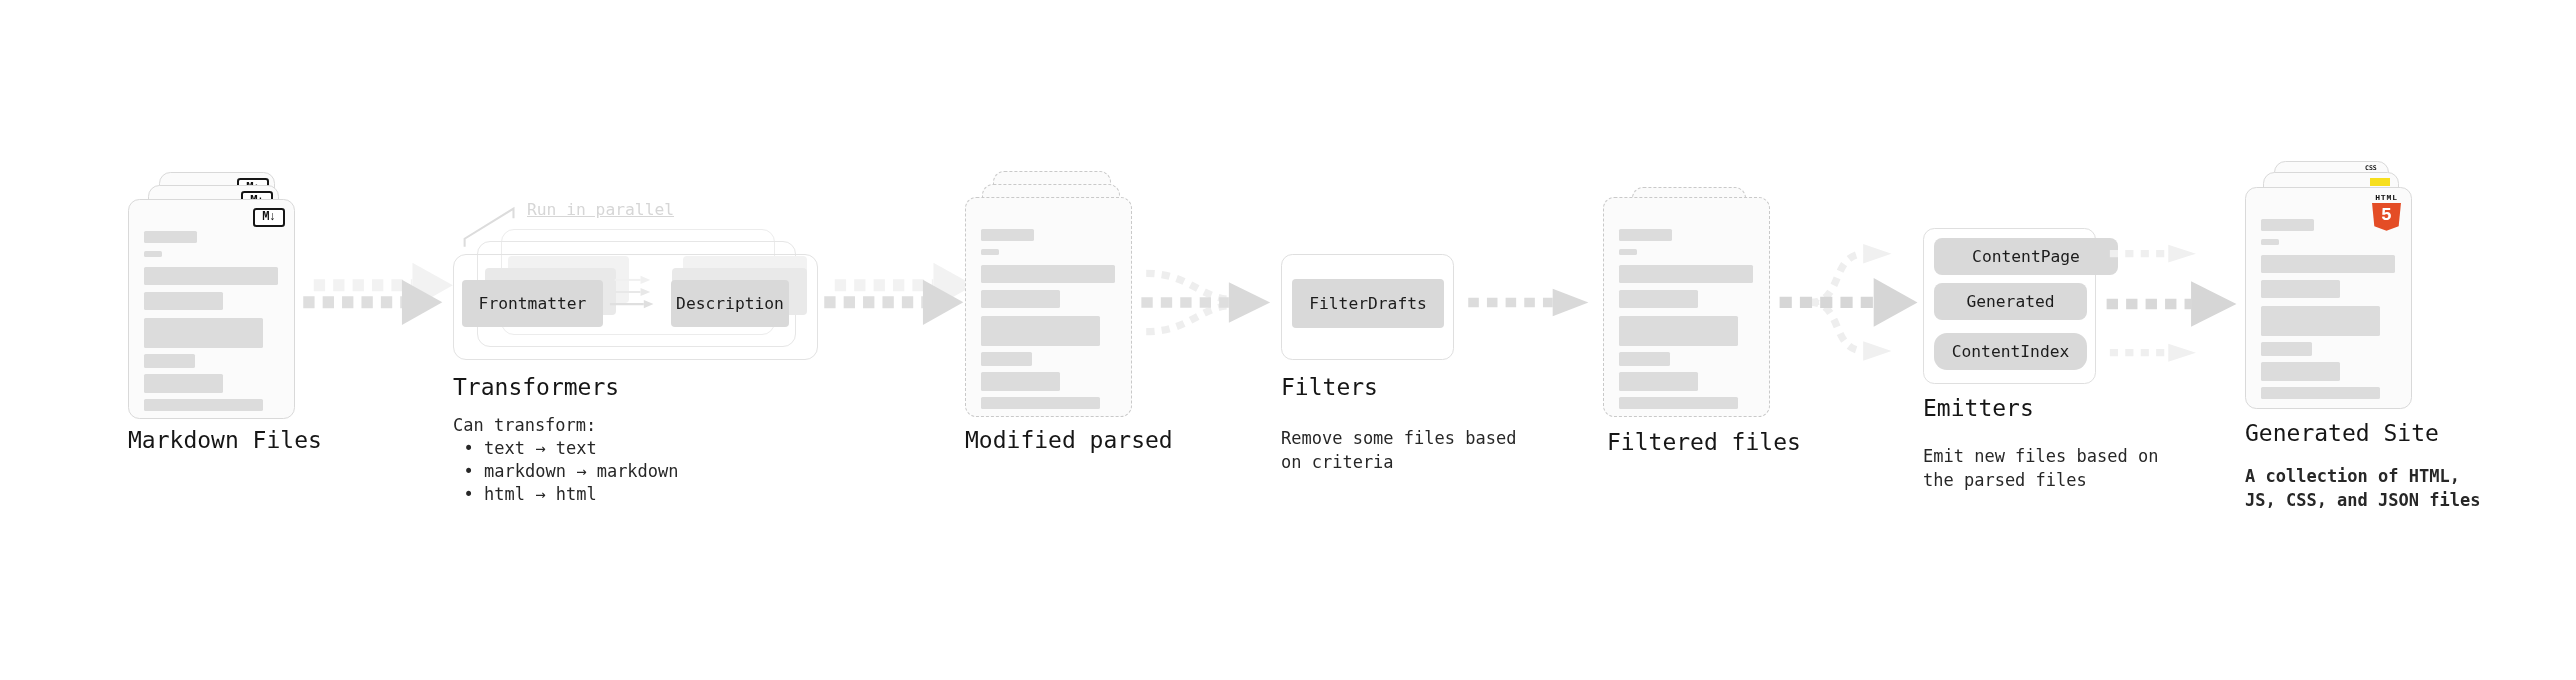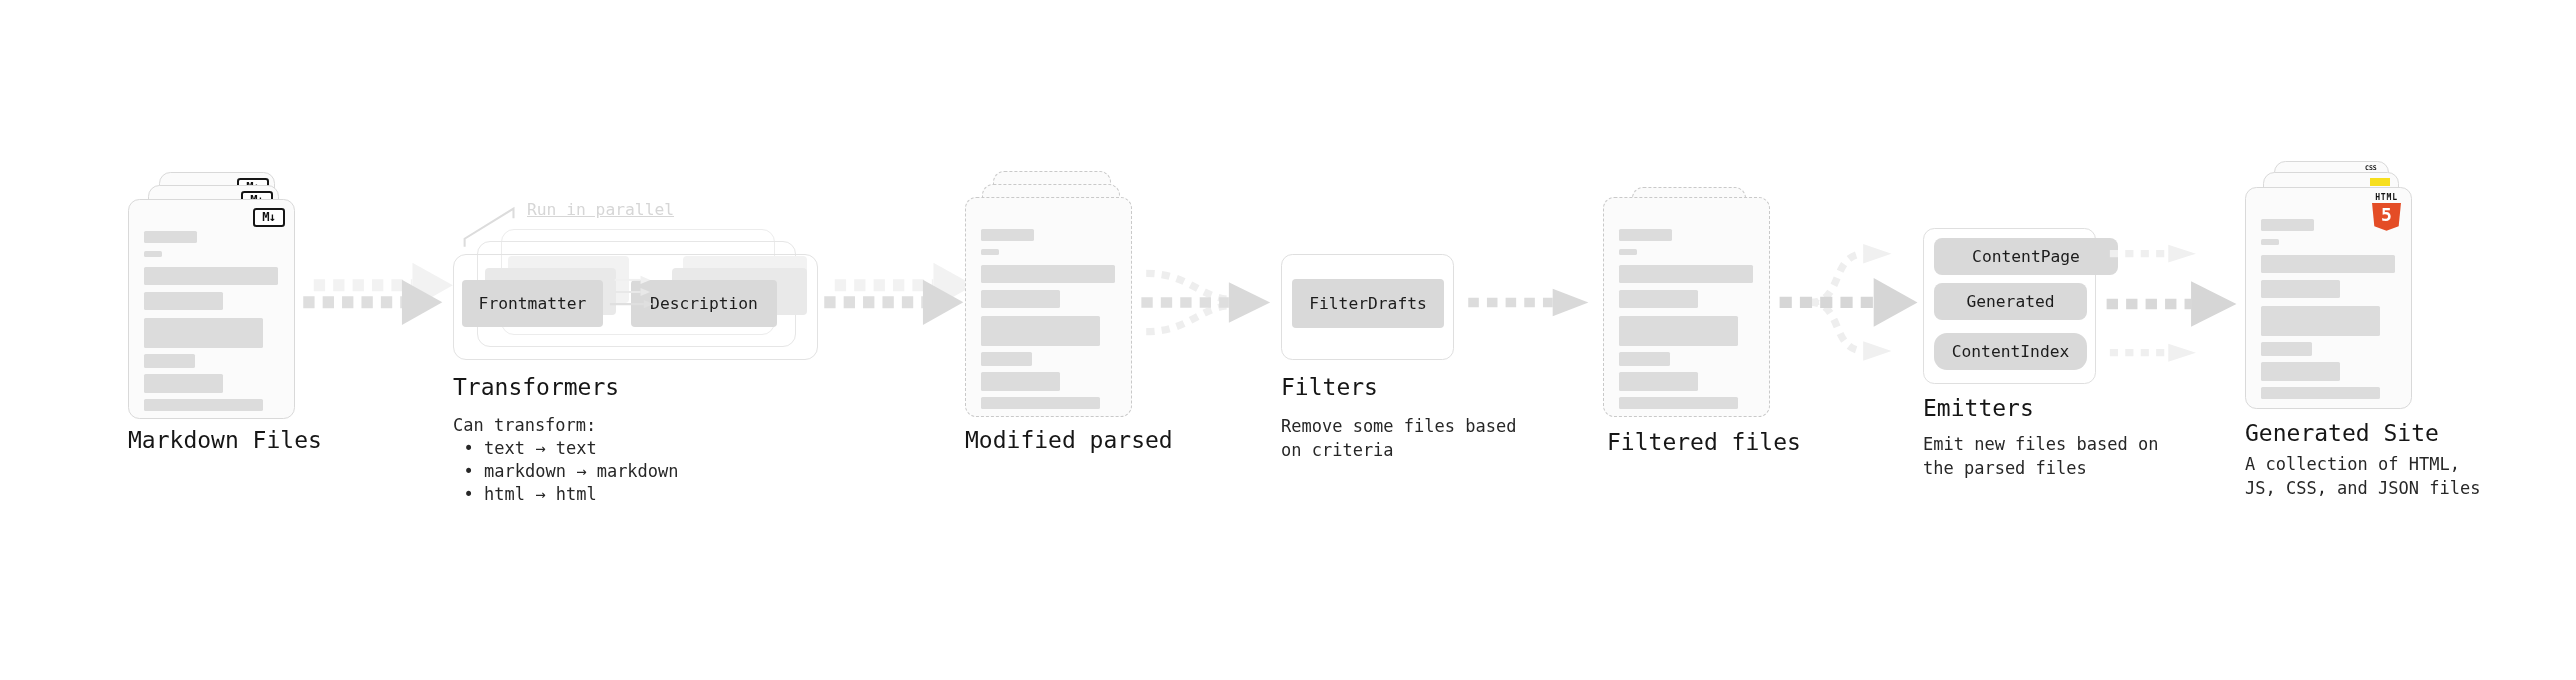--- a/index.html
+++ b/index.html
@@ -4,26 +4,26 @@
 <style>
   html,body{margin:0;padding:0;background:#ffffff;}
   .canvas{position:relative;width:2576px;height:681px;background:#ffffff;overflow:hidden;
           font-family:"DejaVu Sans Mono","Liberation Mono",monospace;color:#1a1a1a;}
   .stage{position:absolute;inset:0;pointer-events:none;}
   .abs{position:absolute;}
 
   
   .card{position:absolute;background:#fbfbfb;border:1.6px solid #d9d9d9;border-radius:11.4px;box-sizing:border-box;}
   .card.dashed{border:1.6px dashed #c9c9c9;}
-  .bars-area{padding:31px 0 0 14.6px;}
+  .bars-area{padding:31px 0 0 14.6px;font-family:Liberation Mono, monospace;}
   .bar{background:#dcdcdc;border-radius:1.6px;}
 
   
   .stage-label{position:absolute;font-size:23px;font-weight:500;color:#161616;white-space:nowrap;}
-  .stage-sub{position:absolute;font-size:17px;line-height:24.4px;color:#272727;white-space:pre-line;}
+  .stage-sub{position:absolute;font-size:17px;line-height:24.4px;color:#272727;white-space:pre-line;margin-top:12px;}
   .body-block{position:absolute;font-size:17px;line-height:23px;color:#272727;}
   .bullet{padding-left:10.6px;}
   .bullet::before{content:"• ";}
 
   
   .pill{position:absolute;background:#d9d9d9;border-radius:4px;display:flex;align-items:center;
         justify-content:center;font-size:16.3px;color:#1c1c1c;box-sizing:border-box;white-space:nowrap;}
   .pill.g1{background:#e9e9e9;}
   .pill.g2{background:#f2f2f2;}
 
@@ -98,21 +98,21 @@
     <div class="obox b1" style="left:501px;top:229px;width:274px;height:106px;"></div>
     <div class="obox b2" style="left:477px;top:241px;width:319px;height:106px;"></div>
     <div class="obox" style="left:453px;top:254px;width:365px;height:106px;"></div>
 
     <div class="pill g2" style="left:508px;top:256px;width:121px;height:47px;"></div>
     <div class="pill g1" style="left:485px;top:268px;width:131px;height:47px;"></div>
     <div class="pill" style="left:462px;top:280px;width:141px;height:47px;">Frontmatter</div>
 
     <div class="pill g2" style="left:683px;top:256px;width:124px;height:47px;"></div>
     <div class="pill g1" style="left:672px;top:268px;width:135px;height:47px;"></div>
-    <div class="pill" style="left:631px;top:280px;width:146px;height:47px;text-align:right;">Description</div>
+    <div class="pill" style="left:671px;top:280px;width:118px;height:47px;text-align:right;">Description</div>
 
     <svg class="abs" style="left:608px;top:271px;" width="49" height="42" viewBox="0 0 60 52">
       <line x1="8" y1="11" x2="40" y2="11" stroke="#f0f0f0" stroke-width="2.5"></line>
         <polygon points="40,6 52,11 40,16" fill="#f0f0f0"></polygon>
       <line x1="8" y1="26" x2="40" y2="26" stroke="#e8e8e8" stroke-width="2.5"></line>
         <polygon points="40,21 52,26 40,31" fill="#e8e8e8"></polygon>
       <line x1="2" y1="41" x2="44" y2="41" stroke="#dfdfdf" stroke-width="2.5"></line>
         <polygon points="44,36 56,41 44,46" fill="#dfdfdf"></polygon>
     </svg>
 
@@ -233,18 +233,18 @@
     <div class="bar" style="width: 53px; height: 12.2px; margin-top: 0px;"></div>
         <div class="bar" style="width: 18.7px; height: 5.7px; margin-top: 8.1px;"></div>
         <div class="bar" style="width: 134px; height: 18px; margin-top: 9.8px;"></div>
         <div class="bar" style="width: 79px; height: 18px; margin-top: 7.3px;"></div>
         <div class="bar" style="width: 119px; height: 30px; margin-top: 8.1px;"></div>
         <div class="bar" style="width: 51px; height: 14.6px; margin-top: 5.7px;"></div>
         <div class="bar" style="width: 79px; height: 18.7px; margin-top: 5.7px;"></div>
         <div class="bar" style="width: 119px; height: 12.2px; margin-top: 5.7px;"></div>
       </div>
     <div class="stage-label" style="left:2245px;top:420px;">Generated Site</div>
-    <div class="stage-sub" style="left:2245px;top:452px;">A collection of HTML,
+    <div class="stage-sub" style="left:2245px;top:452px;font-weight:bold;">A collection of HTML,
 JS, CSS, and JSON files</div>
   </div>
 
 </div>
 
 
 </body></html>

